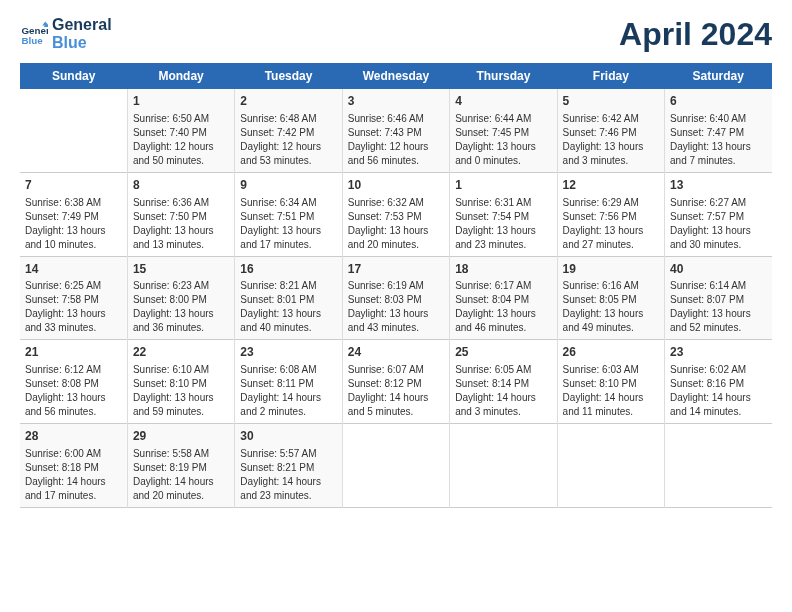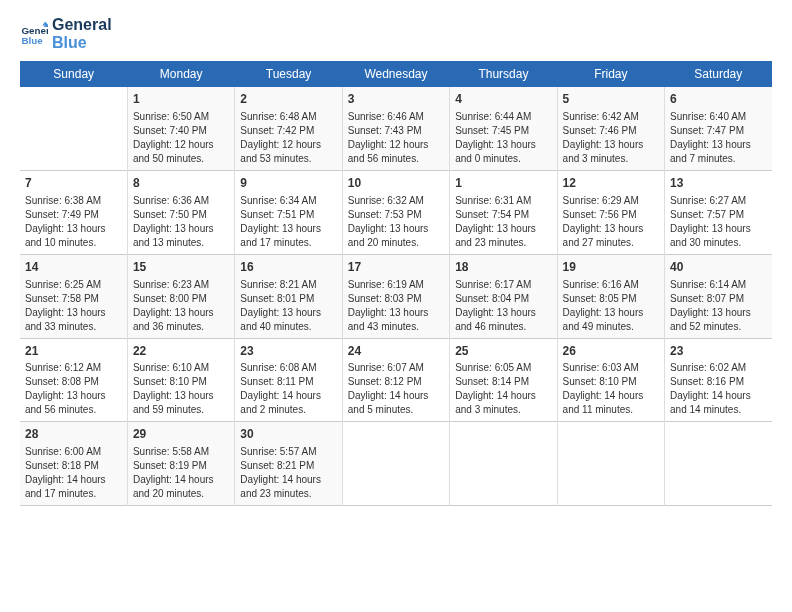--- a/index.html
+++ b/index.html
@@ -45,21 +45,21 @@
       width: 100%;
       border-collapse: collapse;
       font-size: 10.5px;
     }
     thead tr th {
       background-color: #2a6ab5;
       color: #fff;
       text-align: center;
       padding: 6px 4px;
       font-size: 12px;
-      font-weight: normal;
+      font-weight: bold;
     }
     tbody tr {
       border-bottom: 1px solid #ccc;
     }
     tbody tr td {
       vertical-align: top;
       padding: 4px 5px;
       width: calc(100% / 7);
       border-right: 1px solid #ddd;
       min-height: 80px;
@@ -100,20 +100,21 @@
         <text x="2" y="34" font-size="14" fill="#4a90d9" font-family="Arial" font-weight="bold">Blue</text>
         <polygon points="32,8 40,8 36,2" fill="#4a90d9"></polygon>
         <polygon points="34,10 42,10 38,4" fill="#4a90d9"></polygon>
       </svg>
       <div style="display:flex;flex-direction:column;line-height:1.1;">
         <span style="font-size:16px;font-weight:bold;color:#1a3a5c;">General</span>
         <span style="font-size:16px;font-weight:bold;color:#4a90d9;">Blue</span>
       </div>
     </div>
     <div class="title-block">
+      <div class="month-title">April 2024</div>
     </div>
   </div>
 
   <table>
     <thead>
       <tr>
       <th>Sunday</th>
           <th>Monday</th>
           <th>Tuesday</th>
           <th>Wednesday</th>

